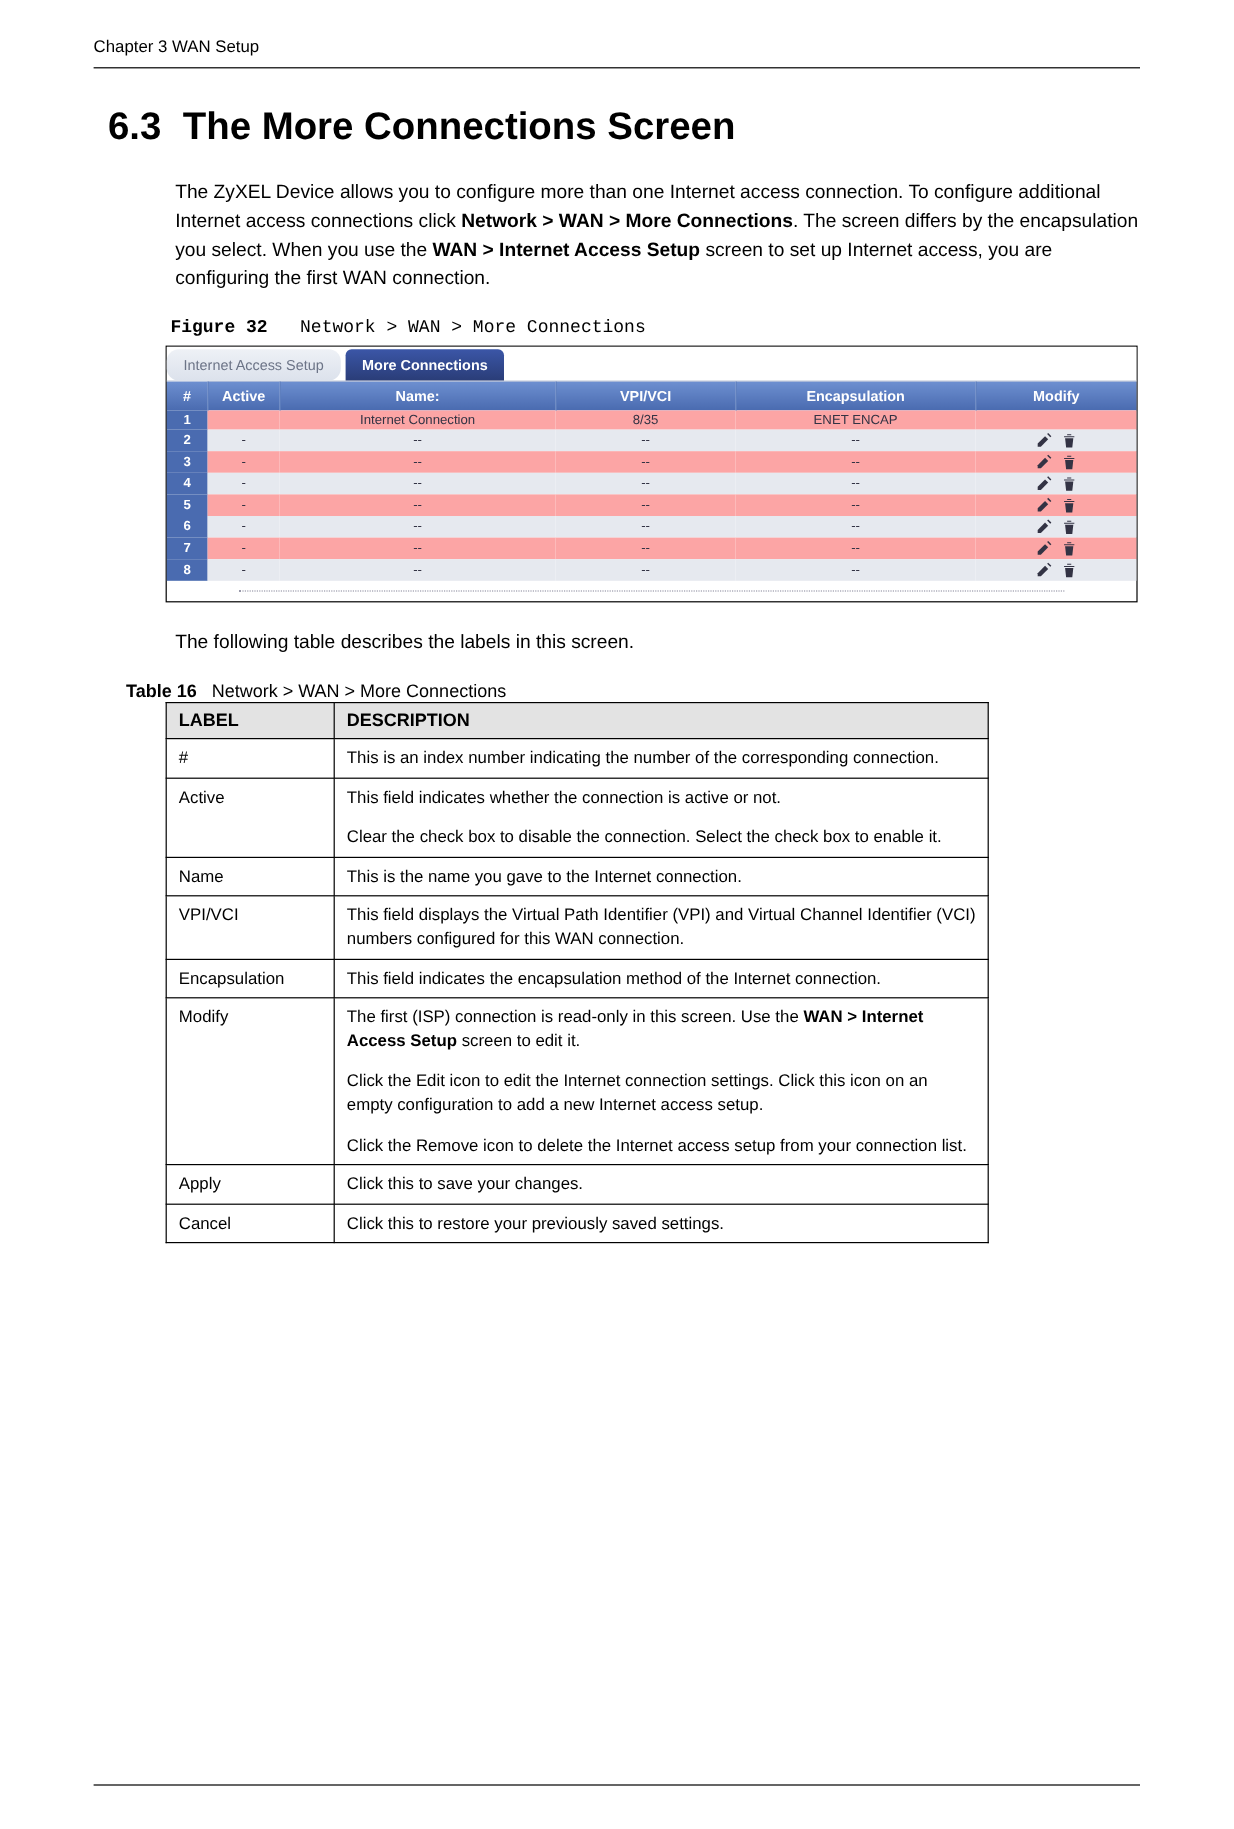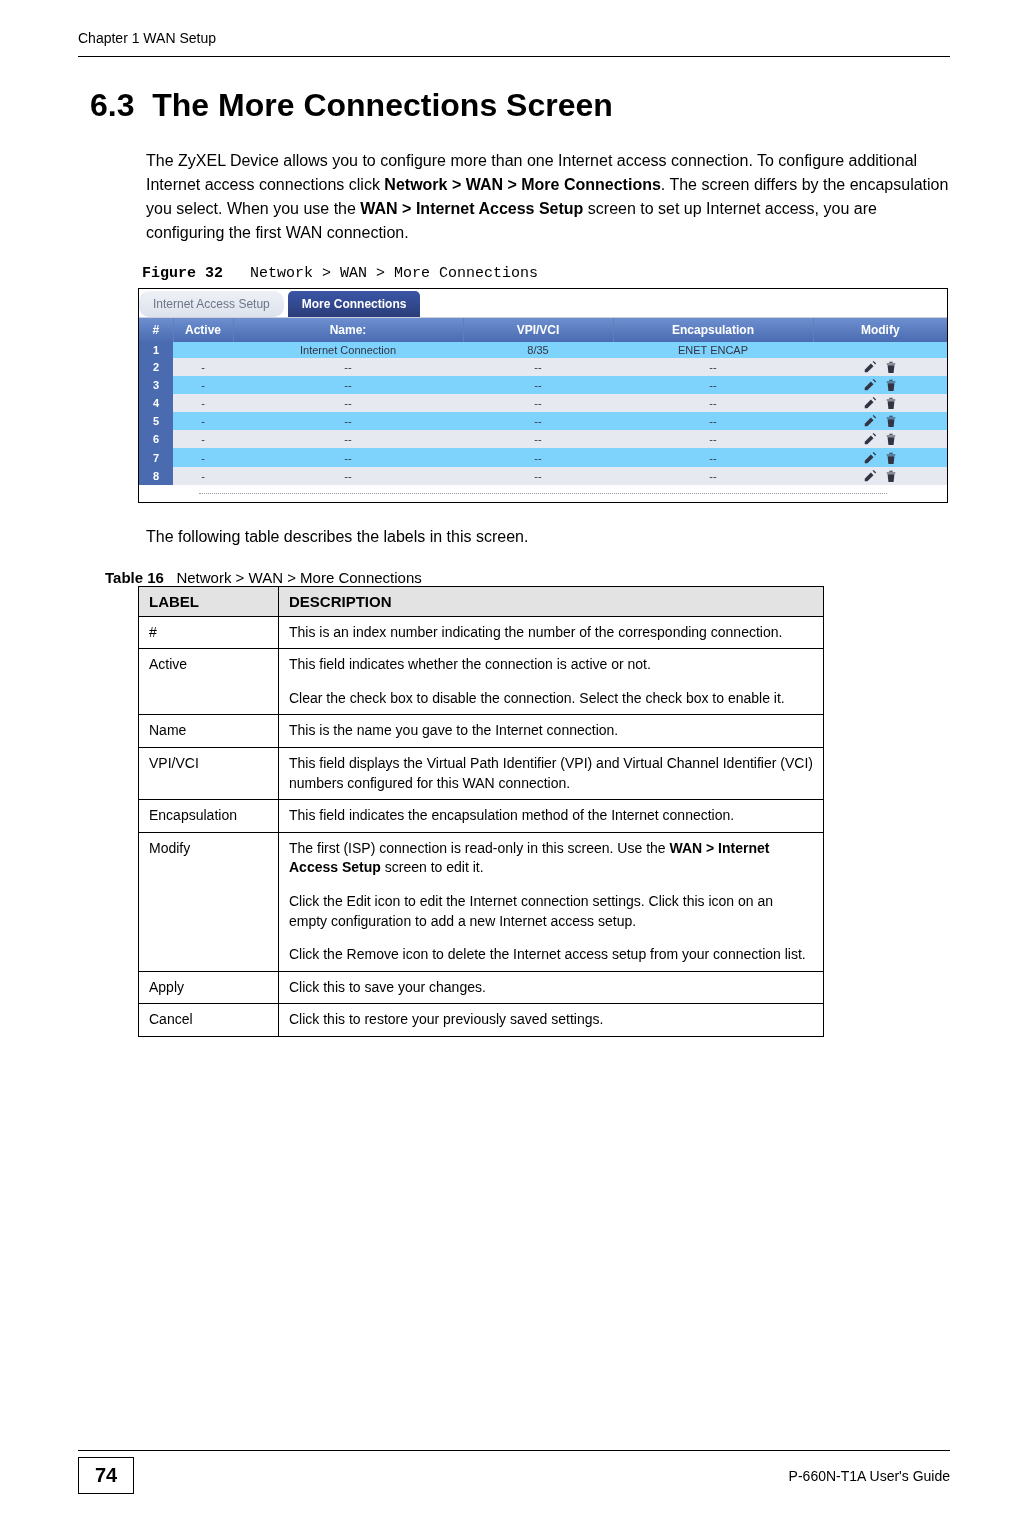--- a/index.html
+++ b/index.html
@@ -94,21 +94,21 @@
   .col-name { width: 230px; }
   .col-vpi { width: 150px; }
   .col-encap { width: 200px; }
   .col-modify { width: auto; }
   .conn-table td {
     text-align: center;
     padding: 2px 0;
     color: #334;
     font-size: 11px;
   }
-  .conn-table tr.odd td { background: #7dd3fc; }
+  .conn-table tr.odd td { background: #fca5a5; }
   .conn-table tr.even td { background: #e6e9ef; }
   .conn-table td.numcell {
     background: #4a6bb0 !important;
     color: #fff;
     font-weight: bold;
   }
   .modify-icons svg { vertical-align: middle; margin: 0 2px; }
   .dotted-sep {
     border: none;
     border-top: 1px dotted #99a;
@@ -179,21 +179,21 @@
     padding: 6px 16px;
     font-weight: bold;
     font-size: 20px;
     font-family: Arial, Helvetica, sans-serif;
   }
   .footer-text { font-size: 14px; }
 </style>
 </head>
 <body>
 
-<div class="chapter-header">Chapter 1 WAN Setup</div>
+<div class="chapter-header">Chapter 3 WAN Setup</div>
 <hr class="hr-top">
 
 <h1 class="section-title">
   <span>6.3</span>&nbsp;&nbsp;<span>The More Connections Screen</span>
 </h1>
 
 <p class="body-text">
   <span>The ZyXEL Device allows you to configure more than one Internet access connection. To configure additional Internet access connections click </span><span class="bold">Network &gt; WAN &gt; More Connections</span><span>. The screen differs by the encapsulation you select. When you use the </span><span class="bold">WAN &gt; Internet Access Setup</span><span> screen to set up Internet access, you are configuring the first WAN connection.</span>
 </p>
 
@@ -376,17 +376,13 @@
     </tr>
     <tr>
       <td class="label-col">Cancel</td>
       <td>Click this to restore your previously saved settings.</td>
     </tr>
   </tbody>
 </table>
 
 <div class="footer">
   <hr class="footer-hr">
-  <div class="footer-row">
-    <div class="page-num-box">74</div>
-    <div class="footer-text">P-660N-T1A User's Guide</div>
-  </div>
 </div>
 
 </body></html>

